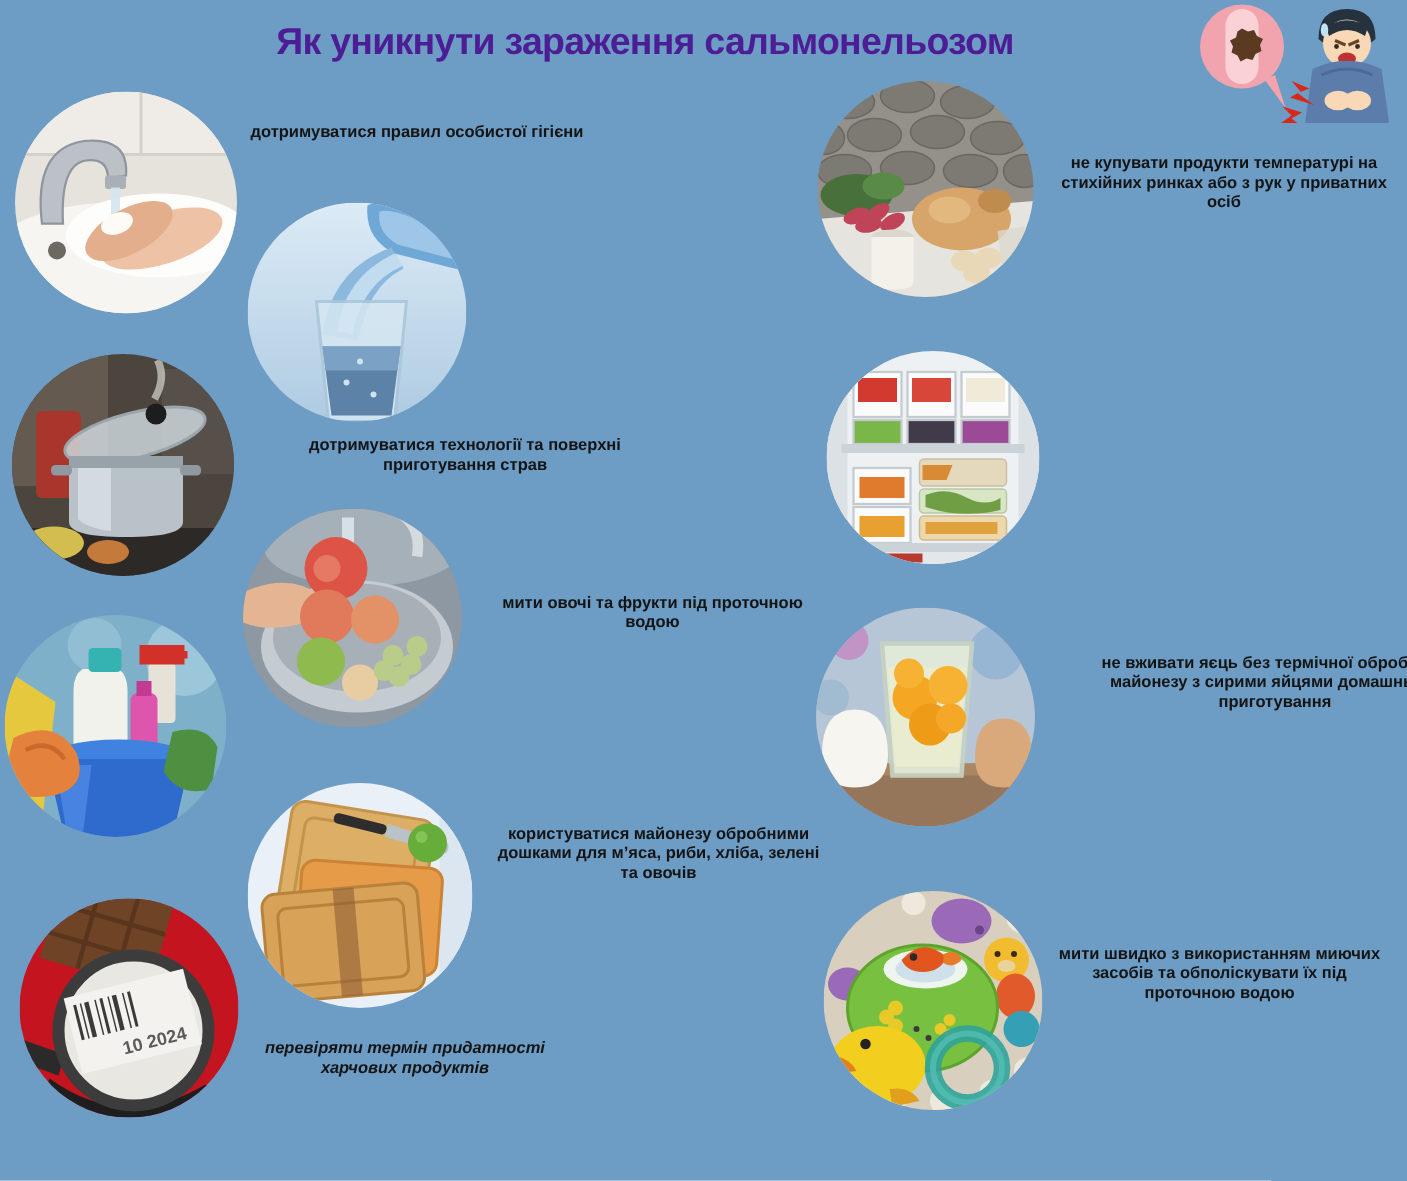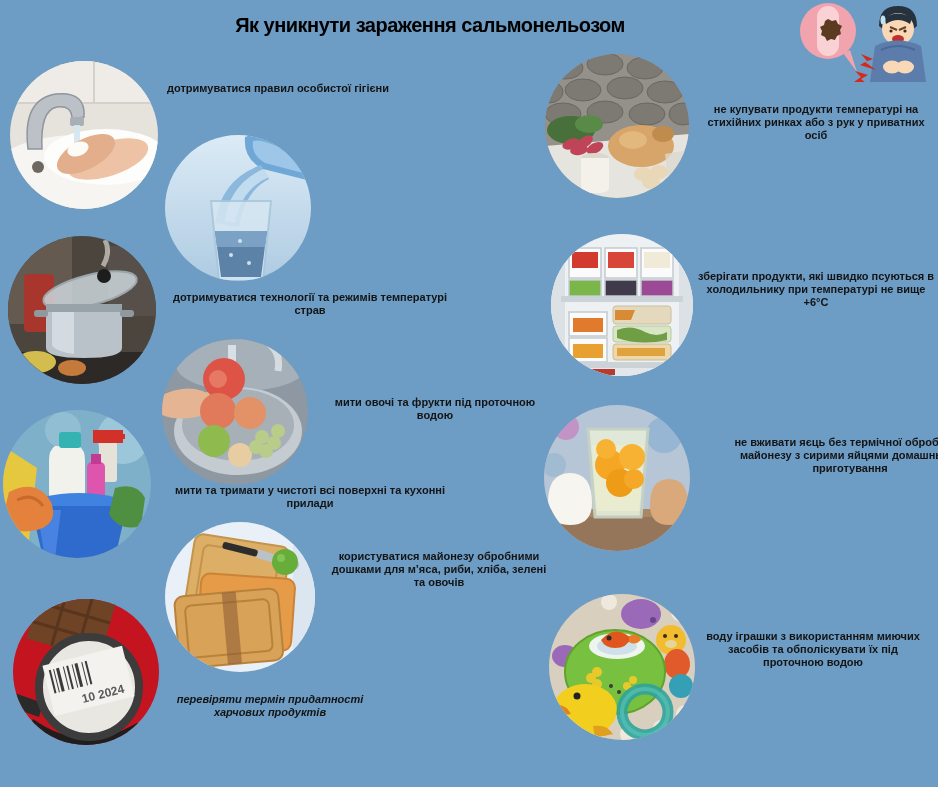--- a/index.html
+++ b/index.html
@@ -6,21 +6,21 @@
   #canvas{
     position:relative;
     width:938px;height:787px;
     background:#6d9cc4;
     font-family:"Liberation Sans", sans-serif;
     overflow:hidden;
   }
   .title{
     position:absolute;left:60px;top:14px;width:740px;
     text-align:center;
-    font-size:20px;font-weight:bold;color:#000000;
+    font-size:25px;font-weight:bold;color:#4c1d95;
     letter-spacing:-0.5px;
   }
   .tip-text{
     position:absolute;
     font-weight:bold;color:#141414;
     font-size:11px;line-height:1.2;
     text-align:center;
   }
   .circle{
     position:absolute;border-radius:50%;overflow:hidden;
@@ -150,21 +150,21 @@
       <path d="M38 68 h76 v44 q0 10 -38 10 q-38 0 -38 -10 Z" fill="#b9c2c8"></path>
       <path d="M44 68 h22 v50 q-16 -2 -22 -8 Z" fill="#dfe5e9" opacity="0.7"></path>
       <path d="M38 68 h76 v8 h-76 Z" fill="#98a2a9"></path>
       <rect x="26" y="74" width="14" height="7" rx="3" fill="#8f999f"></rect>
       <rect x="112" y="74" width="14" height="7" rx="3" fill="#8f999f"></rect>
 
       <ellipse cx="28" cy="126" rx="20" ry="11" fill="#d3bd4e"></ellipse>
       <ellipse cx="64" cy="132" rx="14" ry="8" fill="#c47a3a"></ellipse>
     </svg>
   </div>
-  <div class="tip-text t-cooking">дотримуватися технології та режимів температурі страв</div>
+  <div class="tip-text t-cooking">дотримуватися технології та поверхні приготування страв</div>
 
   <div class="circle c-fruits">
     <svg viewBox="0 0 146 146">
       <rect width="146" height="146" fill="#8d98a2"></rect>
       <ellipse cx="80" cy="26" rx="66" ry="26" fill="#a5b0b9"></ellipse>
       <path d="M98 0 q22 8 18 32" stroke="#d6dbdf" stroke-width="7" fill="none"></path>
       <rect x="66" y="6" width="8" height="38" fill="#dfe9ee" opacity="0.85"></rect>
 
       <ellipse cx="76" cy="92" rx="64" ry="44" fill="#c4cbd1"></ellipse>
       <ellipse cx="76" cy="86" rx="56" ry="36" fill="#a7afb7"></ellipse>
@@ -208,21 +208,20 @@
       <ellipse cx="76" cy="96" rx="48" ry="13" fill="#3f82df"></ellipse>
       <path d="M28 96 L124 96 L112 148 L40 148 Z" fill="#2e6bcc"></path>
       <path d="M34 100 L58 100 L52 148 L42 148 Z" fill="#4f8ae6" opacity="0.8"></path>
 
       <path d="M6 82 q28 -14 42 10 q8 22 -14 28 q-28 6 -34 -14 Z" fill="#e4813c"></path>
       <path d="M14 90 q16 -8 26 6" stroke="#c96a2c" stroke-width="3" fill="none"></path>
 
       <path d="M112 78 q22 -6 30 10 l-4 28 q-22 6 -32 -12 Z" fill="#4f8f42"></path>
     </svg>
   </div>
-  <div class="tip-text t-surfaces">мити та тримати у чистоті всі поверхні та кухонні прилади</div>
 
   <div class="circle c-boards">
     <svg viewBox="0 0 150 150">
       <rect width="150" height="150" fill="#e9f0f7"></rect>
       <rect x="128" width="22" height="150" fill="#dce6f0"></rect>
 
       <g transform="rotate(9 72 58)">
         <rect x="24" y="18" width="96" height="78" rx="9" fill="#dcae66" stroke="#c4934c" stroke-width="2"></rect>
         <rect x="34" y="28" width="76" height="58" rx="6" fill="none" stroke="#c4934c" stroke-width="2"></rect>
       </g>
@@ -370,21 +369,20 @@
       <path d="M64 76 h20 l-4 10 h-16 Z" fill="#d88a34"></path>
       <rect x="62" y="92" width="58" height="16" rx="3" fill="#d9e6c6" stroke="#b8c9a0"></rect>
       <path d="M66 96 q14 -6 28 2 q12 6 22 0 l0 8 q-26 6 -50 -2 Z" fill="#6f9e44"></path>
       <rect x="62" y="110" width="58" height="16" rx="3" fill="#ecd8ac" stroke="#cfba8c"></rect>
       <rect x="66" y="114" width="48" height="8" fill="#e0a23c"></rect>
       <rect x="10" y="128" width="122" height="6" fill="#ccd3d8"></rect>
       <rect x="24" y="134" width="94" height="8" fill="#e3e7ea"></rect>
       <rect x="40" y="135" width="24" height="6" fill="#b83a2e"></rect>
     </svg>
   </div>
-  <div class="tip-text t-fridge">зберігати продукти, які швидко псуються в холодильнику при температурі не вище +6°С</div>
 
   <div class="circle c-eggs">
     <svg viewBox="0 0 146 146">
       <rect width="146" height="146" fill="#b6c6d6"></rect>
       <circle cx="22" cy="22" r="13" fill="#c687c0" opacity="0.8"></circle>
       <circle cx="120" cy="30" r="18" fill="#8fb2d2" opacity="0.8"></circle>
       <circle cx="10" cy="60" r="12" fill="#9cb8d0" opacity="0.8"></circle>
       <rect y="104" width="146" height="42" fill="#96765a"></rect>
       <rect y="104" width="146" height="8" fill="#a98763"></rect>
 
@@ -453,15 +451,15 @@
 
       <ellipse cx="36" cy="116" rx="32" ry="26" fill="#f2cf1e"></ellipse>
       <circle cx="28" cy="102" r="3.5" fill="#222"></circle>
       <path d="M8 110 q-12 4 -2 12 l16 -2 q-4 -8 -14 -10" fill="#e0821e"></path>
       <path d="M44 132 q14 -2 20 8 l-18 4 Z" fill="#e0a01e"></path>
 
       <circle cx="96" cy="118" r="23" fill="none" stroke="#2fa39a" stroke-width="11" opacity="0.9"></circle>
       <circle cx="96" cy="118" r="23" fill="none" stroke="#55c2b8" stroke-width="4" opacity="0.7"></circle>
     </svg>
   </div>
-  <div class="tip-text t-toys">воду іграшки з використанням миючих засобів та обполіскувати їх під проточною водою</div>
+  <div class="tip-text t-toys">мити швидко з використанням миючих засобів та обполіскувати їх під проточною водою</div>
 
 </div>
 
 </body></html>

